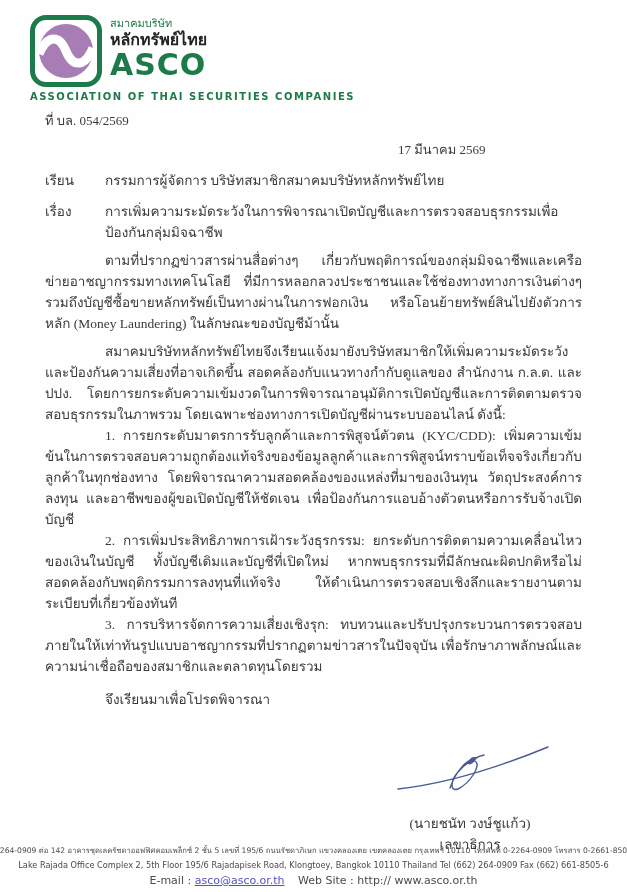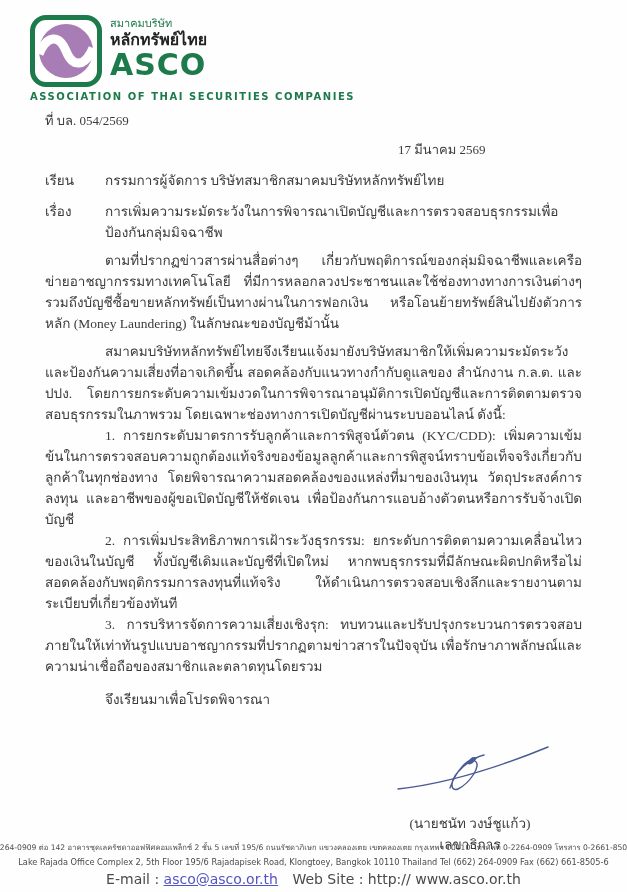--- a/index.html
+++ b/index.html
@@ -57,21 +57,21 @@
   .signer-title { font-size: 13.5px; line-height: 21px; margin-top: 0; }
 
   
   .footer {
     position: absolute; left: 0; right: 0; bottom: 5px;
     text-align: center; color: #4a4a4a;
     font-family: "DejaVu Sans", "Liberation Sans", sans-serif;
   }
   .footer-thai { font-size: 7.6px; white-space: nowrap; margin: 0 -14px; overflow: hidden; }
   .footer-eng { font-size: 8.2px; margin-top: 4px; }
-  .footer-links { font-size: 14px; margin-top: 4px; }
+  .footer-links { font-size: 11px; margin-top: 4px; }
   .email-link { color: #5353c8; text-decoration: underline; }
 </style>
 </head>
 <body>
 
 <div class="page">
 
   <div class="letterhead">
     <div class="logo-wrap">
       <div class="logo-row">

